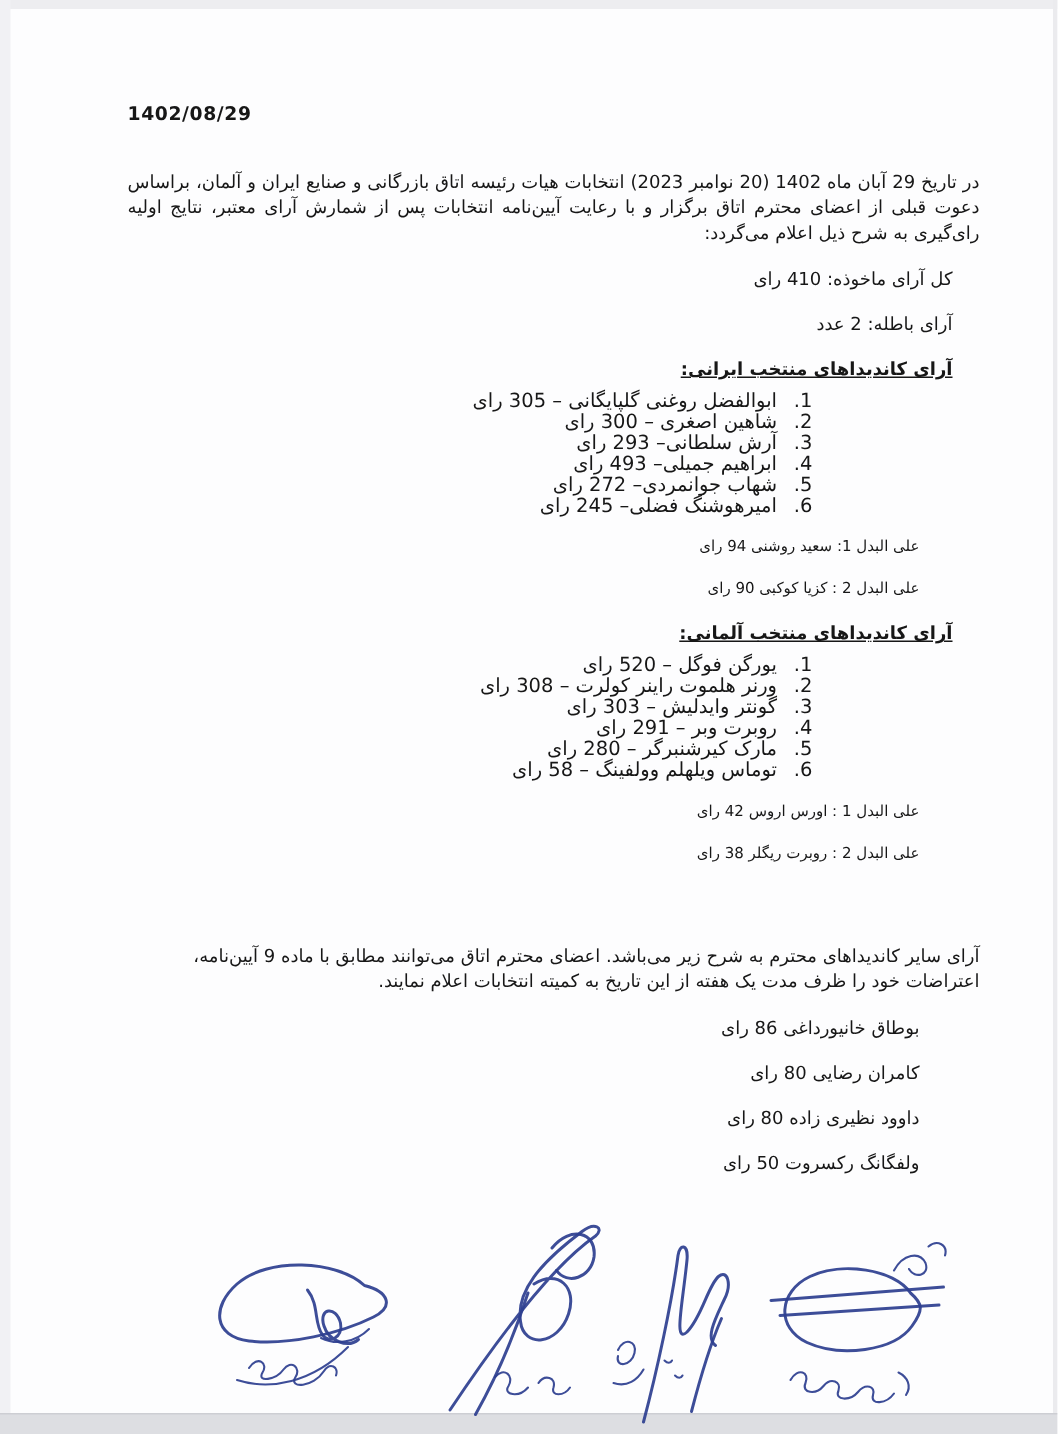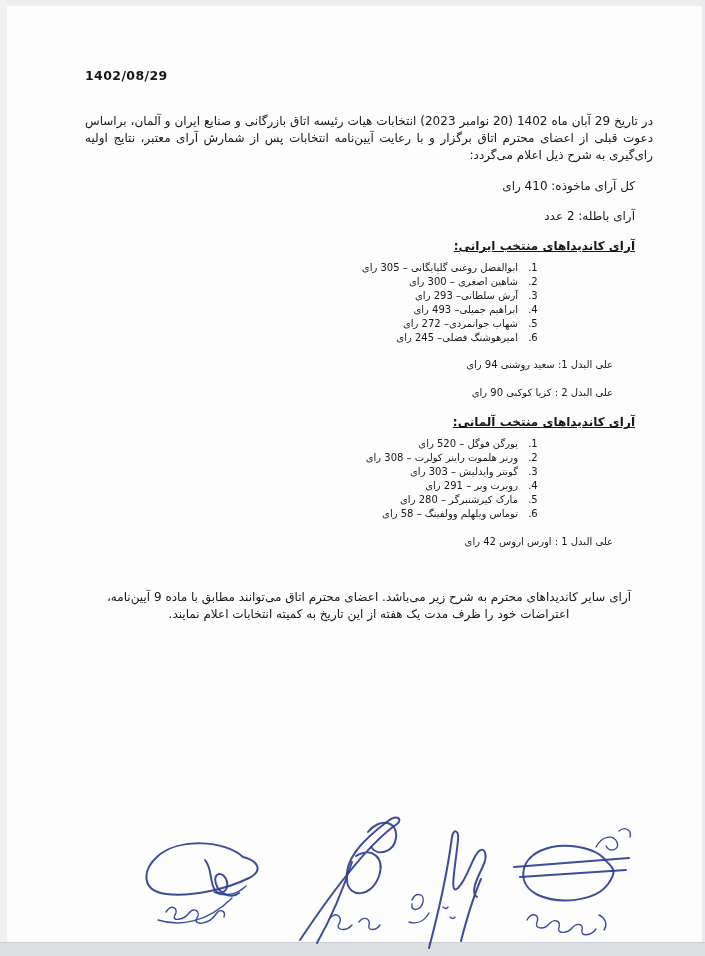--- a/index.html
+++ b/index.html
@@ -17,24 +17,24 @@
 
   .doc{
     position:absolute;left:85px;right:52px;top:68px;
     direction:rtl;text-align:right;font-size:12px;line-height:15px;
   }
   .date{direction:ltr;text-align:left;font-weight:bold;font-size:12.5px;letter-spacing:.4px;}
   .title{margin-top:16px;font-weight:bold;font-size:12.5px;word-spacing:1px;}
   .intro{margin-top:30px;text-align:justify;line-height:17px;}
   .stat-line{font-weight:normal;margin-top:15px;margin-left:0;margin-right:18px;}
   .sec-heading{font-weight:bold;margin-top:15px;margin-right:18px;text-decoration:underline;}
-  ol.cands{margin:7px 0 0 0;padding:0 128px 0 0;font-size:10px;line-height:13.9px;list-style:decimal;}
+  ol.cands{margin:7px 0 0 0;padding:0 128px 0 0;font-size:13px;line-height:13.9px;list-style:decimal;}
   ol.cands li{padding-right:7px;}
   .alt-line{margin-top:13px;margin-right:40px;font-size:10px;}
-  .note{margin-top:40px;margin-right:0;text-align:center;line-height:17px;}
+  .note{margin-top:52px;margin-right:0;text-align:right;line-height:17px;}
   .others{margin-top:10px;}
   .other-line{margin-top:15px;margin-right:40px;}
   .sig-layer{position:absolute;left:0;top:800px;width:705px;height:156px;}
   .sig-layer path{fill:none;stroke:#2c3e8f;stroke-width:2;stroke-linecap:round;stroke-linejoin:round;opacity:.92;}
   .sig-layer .thin{stroke-width:1.4;}
 </style>
 </head>
 <body>
 
 <div class="edge-top"></div>
@@ -75,24 +75,31 @@
       <li>یورگن فوگل – 520 رای</li>
       <li>ورنر هلموت راینر کولرت – 308 رای</li>
       <li>گونتر وایدلیش – 303 رای</li>
       <li>روبرت وبر – 291 رای</li>
       <li>مارک کیرشنبرگر – 280 رای</li>
       <li>توماس ویلهلم وولفینگ – 58 رای</li>
     </ol>
 
   <div>
       <div class="alt-line">علی البدل 1 : اورس اروس 42 رای</div>
+      <div class="alt-line">علی البدل 2 : روبرت ریگلر 38 رای</div>
     </div>
 
   <div class="note">آرای سایر کاندیداهای محترم به شرح زیر می‌باشد. اعضای محترم اتاق می‌توانند مطابق با ماده 9 آیین‌نامه، اعتراضات خود را ظرف مدت یک هفته از این تاریخ به کمیته انتخابات اعلام نمایند.</div>
 
+  <div class="others">
+      <div class="other-line">بوطاق خانیورداغی 86 رای</div>
+      <div class="other-line">کامران رضایی 80 رای</div>
+      <div class="other-line">داوود نظیری زاده 80 رای</div>
+      <div class="other-line">ولفگانگ رکسروت 50 رای</div>
+    </div>
 
 </div>
 
 <svg class="sig-layer" viewBox="0 0 705 156">
 
   <g>
     <path d="M 243 57 C 225 40, 178 38, 158 56 C 141 71, 142 91, 166 94 C 192 97, 227 89, 249 78 C 263 71, 259 61, 243 57 Z"></path>
     <path d="M 205 60 c 8 10 4 22 10 30 c 4 6 14 2 12 -8 c -3 -12 -15 -10 -11 2 c 3 10 16 15 23 9"></path>
     <path class="thin" d="M 214 92 c 10 5 23 3 32 -6"></path>
     <path class="thin" d="M 166 112 c 6 -9 13 -3 9 3 c -4 7 9 5 14 -2 c 5 -7 12 -1 8 5 c -5 8 12 7 19 -4 c 4 -6 10 -3 8 3"></path>

